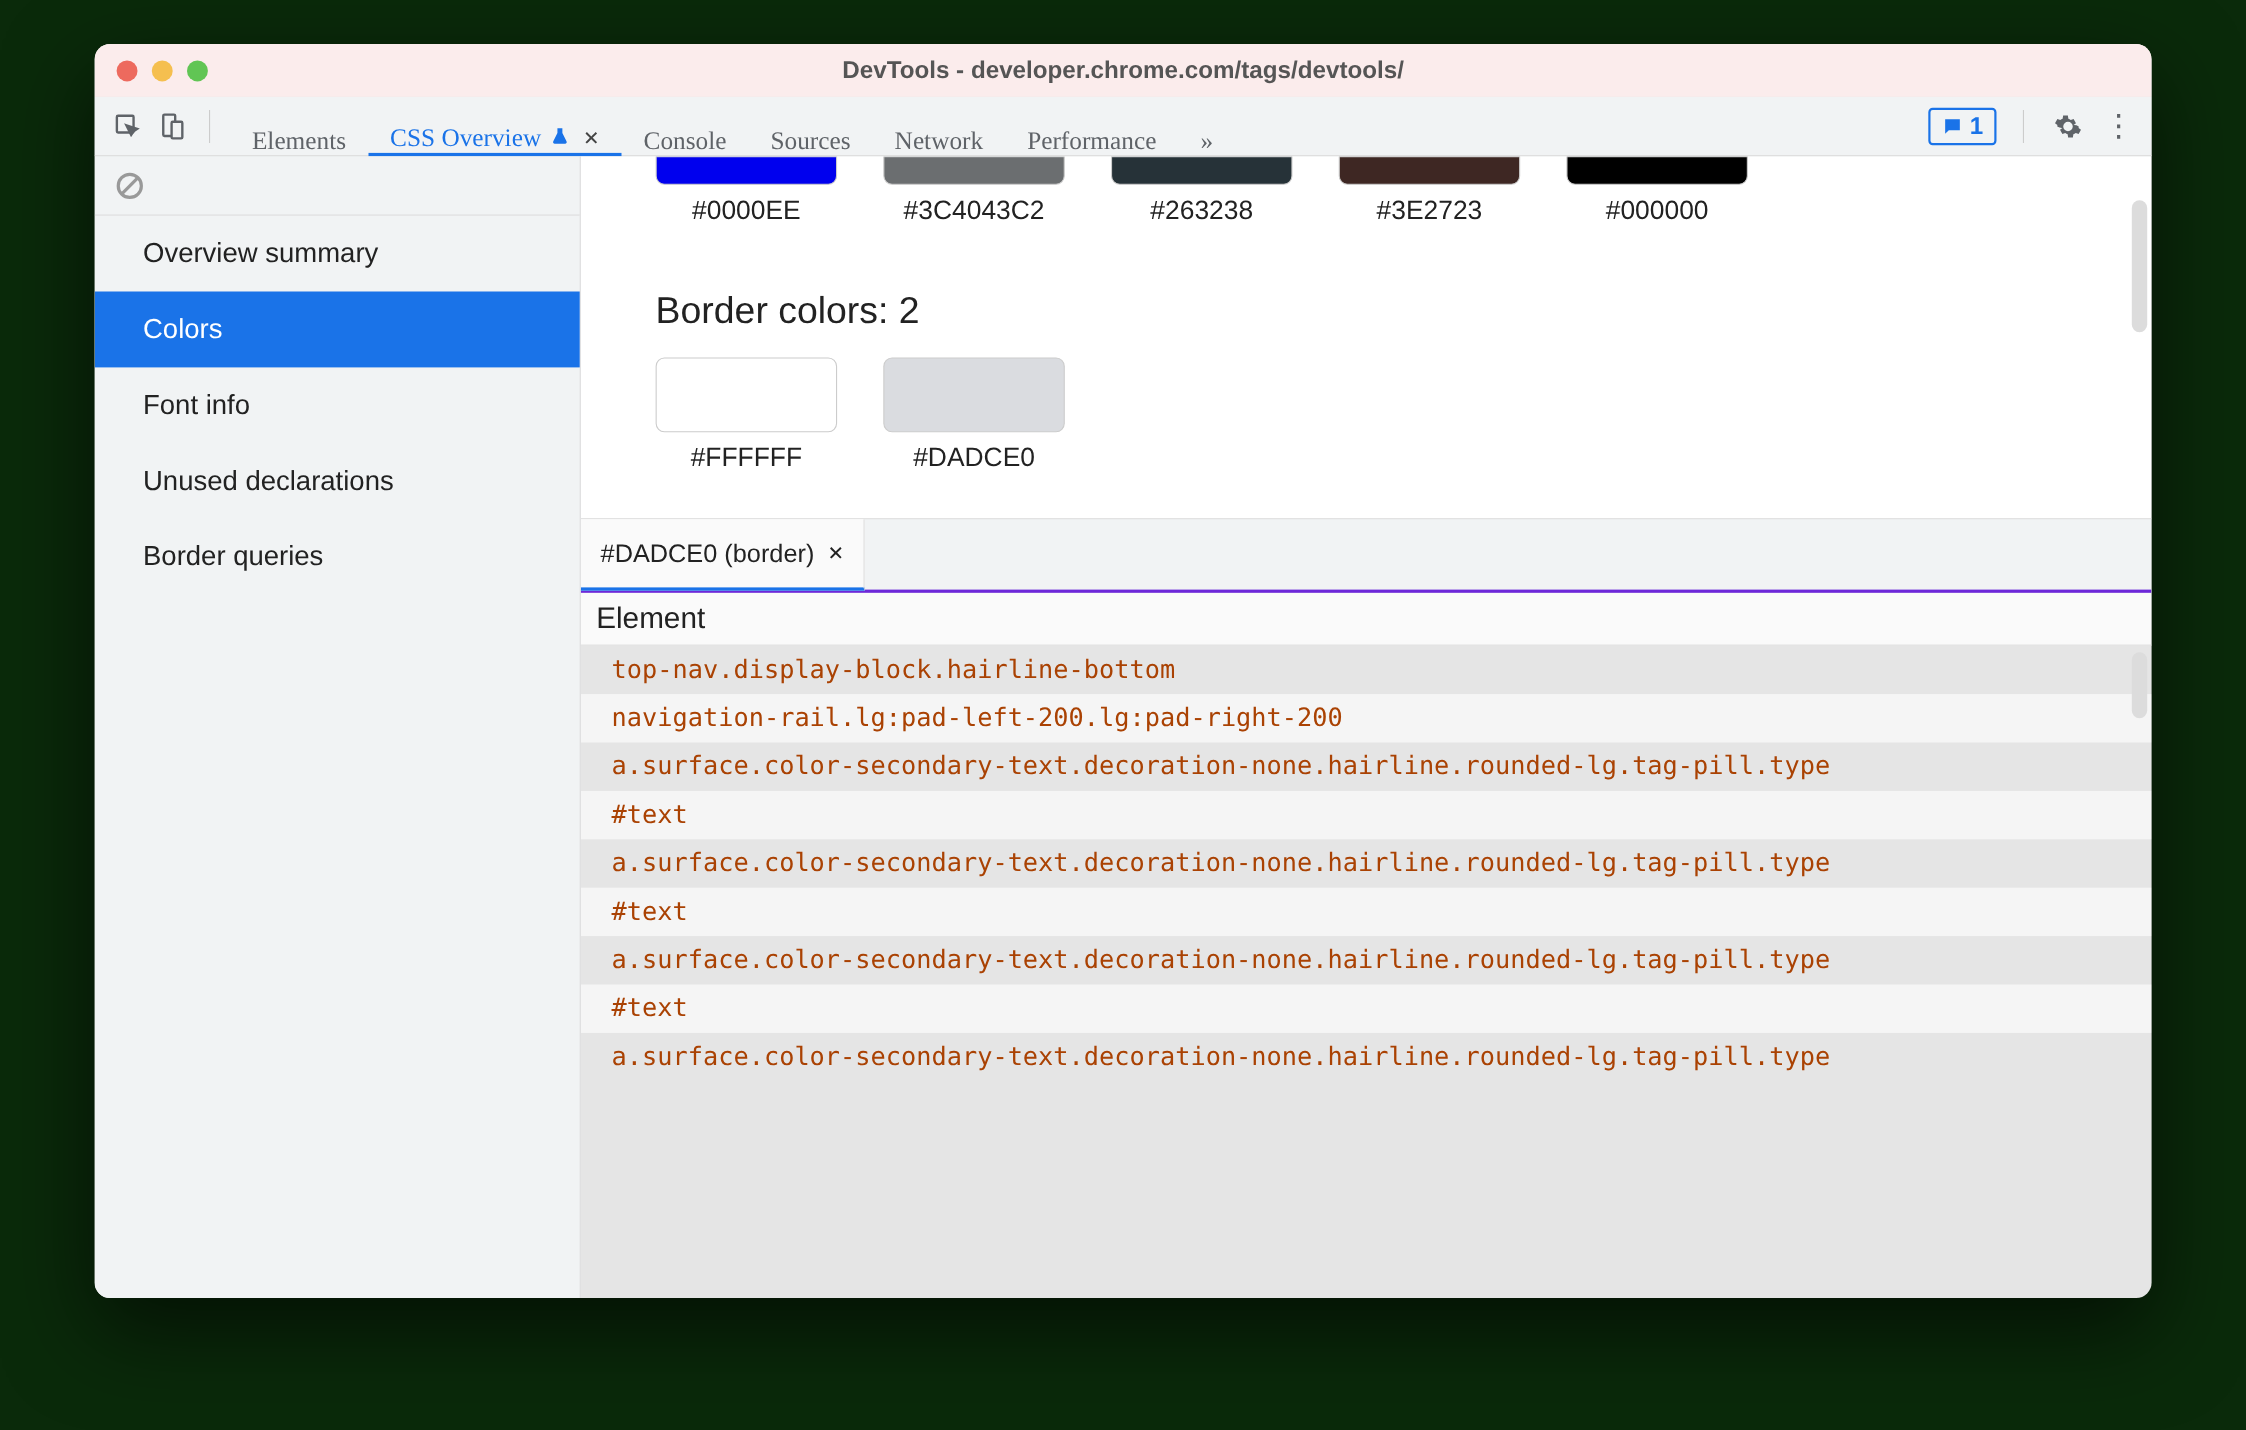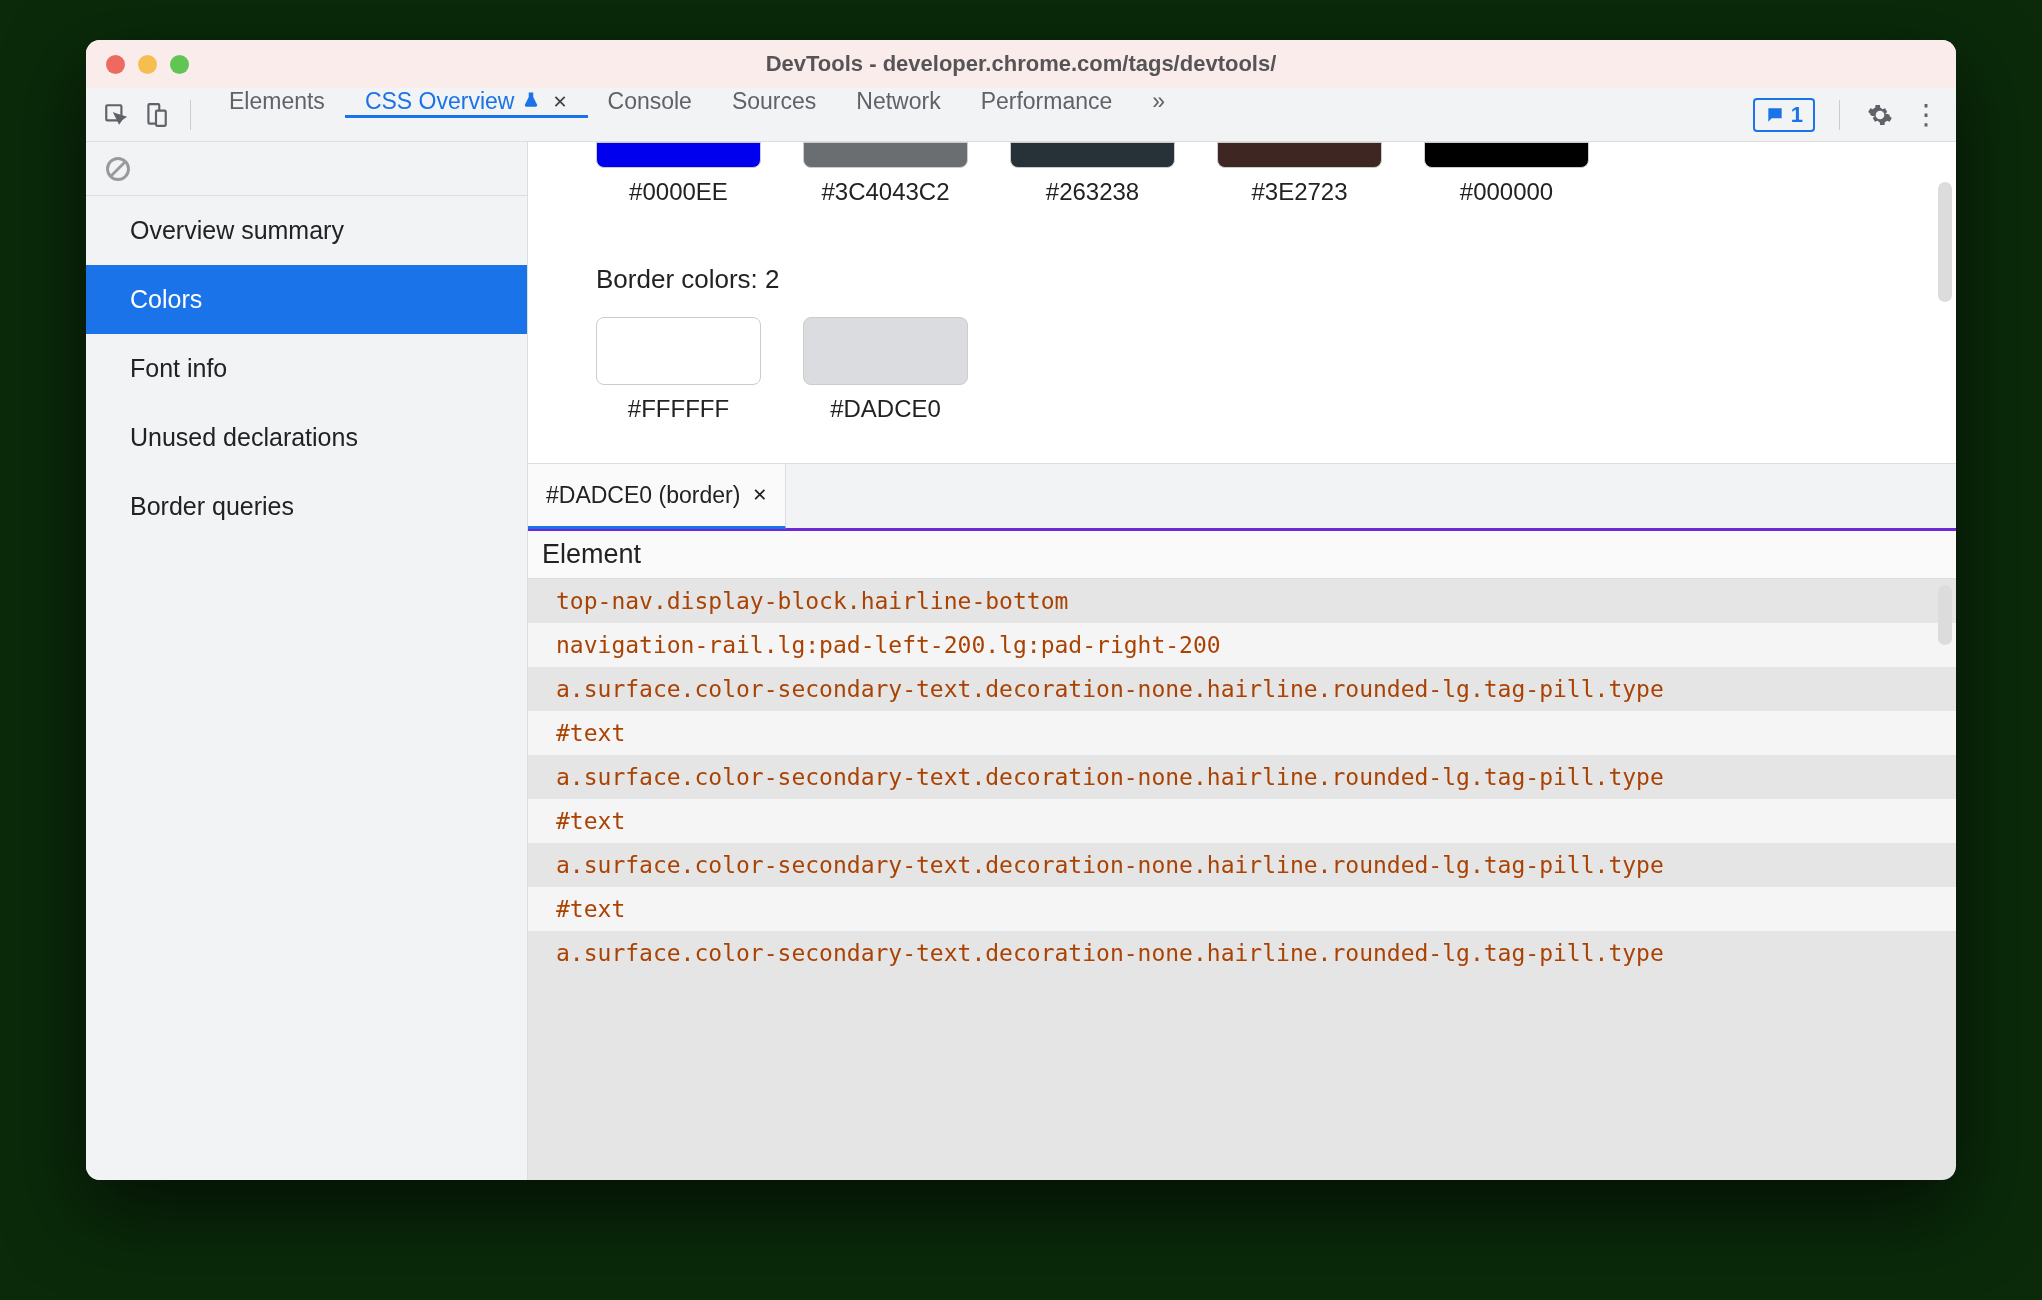--- a/index.html
+++ b/index.html
@@ -52,21 +52,21 @@
       border-bottom: 1px solid #ddd;
       display: flex;
       align-items: center;
       padding: 0 14px;
       gap: 8px;
       font-size: 23px;
       color: #5f6368;
     }
     .tool-icon { width: 32px; height: 32px; display:flex; align-items:center; justify-content:center; color:#5f6368; }
     .vsep { width: 1px; height: 30px; background: #ccc; margin: 0 10px; }
-    .tablist { display: flex; align-items: flex-start; height: 100%; }
+    .tablist { display: flex; align-items: flex-end; height: 100%; font-family: Liberation Serif, serif; }
     .tab {
       padding: 0 20px;
       display: flex;
       align-items: center;
       gap: 8px;
       cursor: pointer;
       white-space: nowrap;
     }
     .tab.active {
       color: #1a73e8;
@@ -116,21 +116,21 @@
     }
     .swatches-row { display: flex; gap: 42px; }
     .swatch-col { display: flex; flex-direction: column; align-items: center; gap: 10px; }
     .swatch {
       width: 165px; height: 26px;
       border-radius: 0 0 8px 8px;
       border: 1px solid #ccc;
     }
     .swatch.full { height: 68px; border-radius: 8px; }
     .swatch-label { font-size: 24px; color: #222; }
-    .section-title { font-size: 26px; color: #222; margin: 58px 0 22px 0; }
+    .section-title { font-size: 34px; color: #222; margin: 58px 0 22px 0; }
     .detail-tab-row {
       height: 68px;
       background: #f1f3f4;
       display: flex;
       align-items: stretch;
       border-top: 1px solid #ddd;
       border-bottom: 3px solid #6d28d9;
     }
     .detail-tab {
       background: #fafafa;

